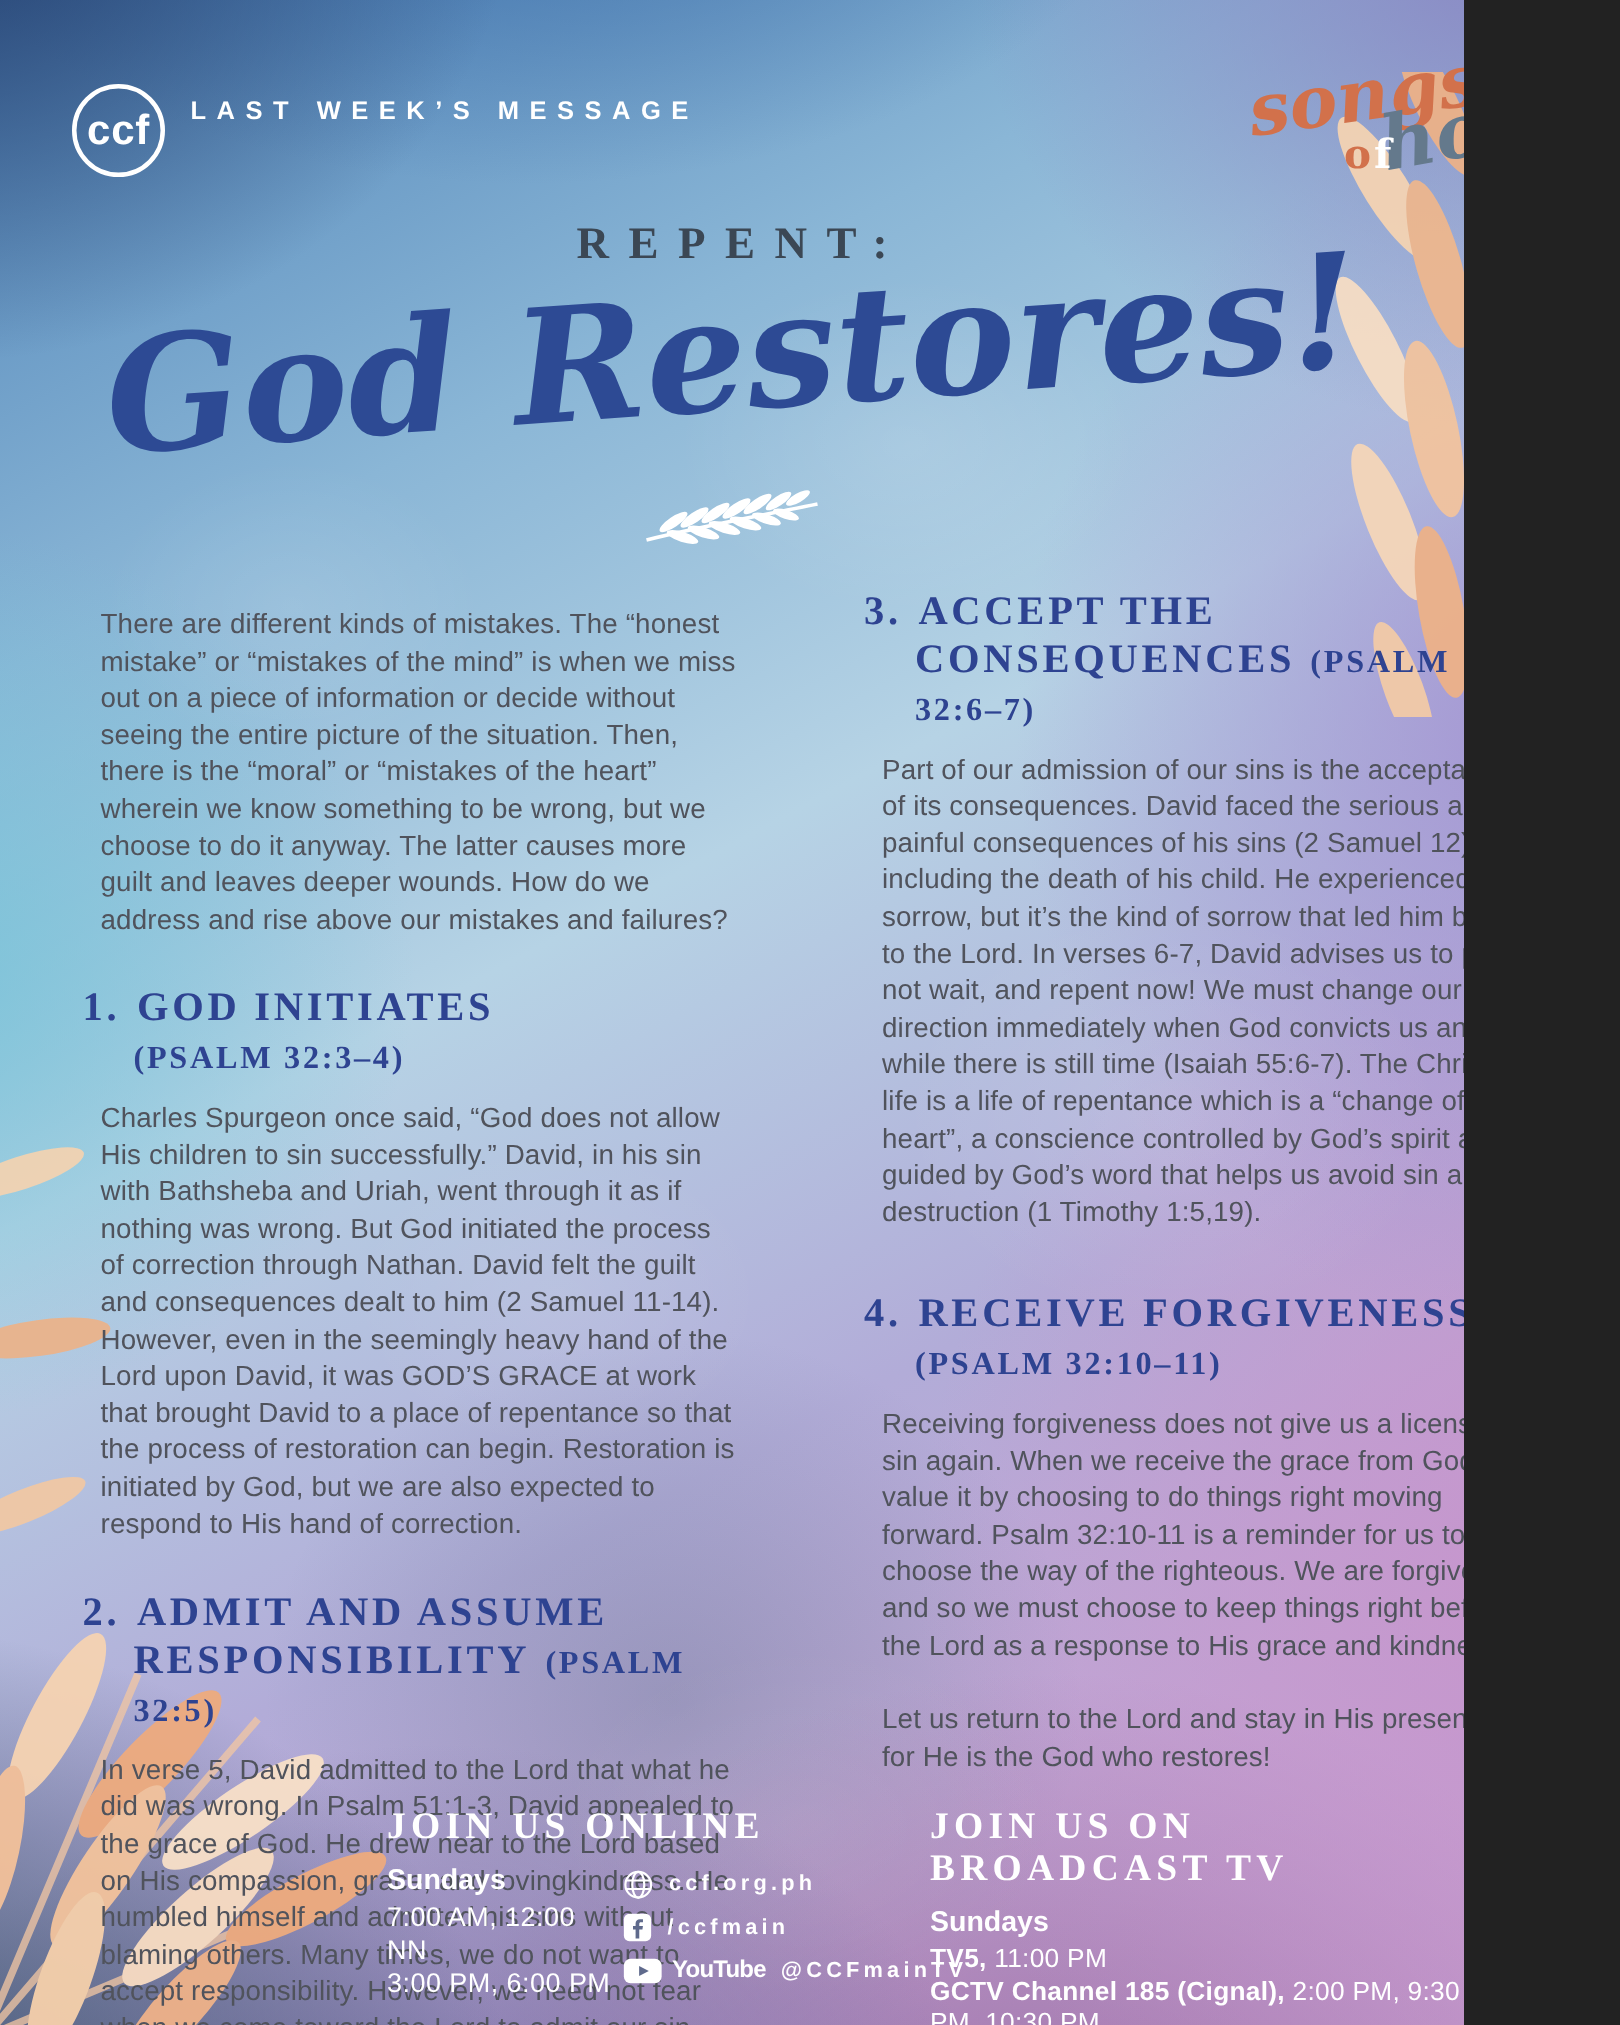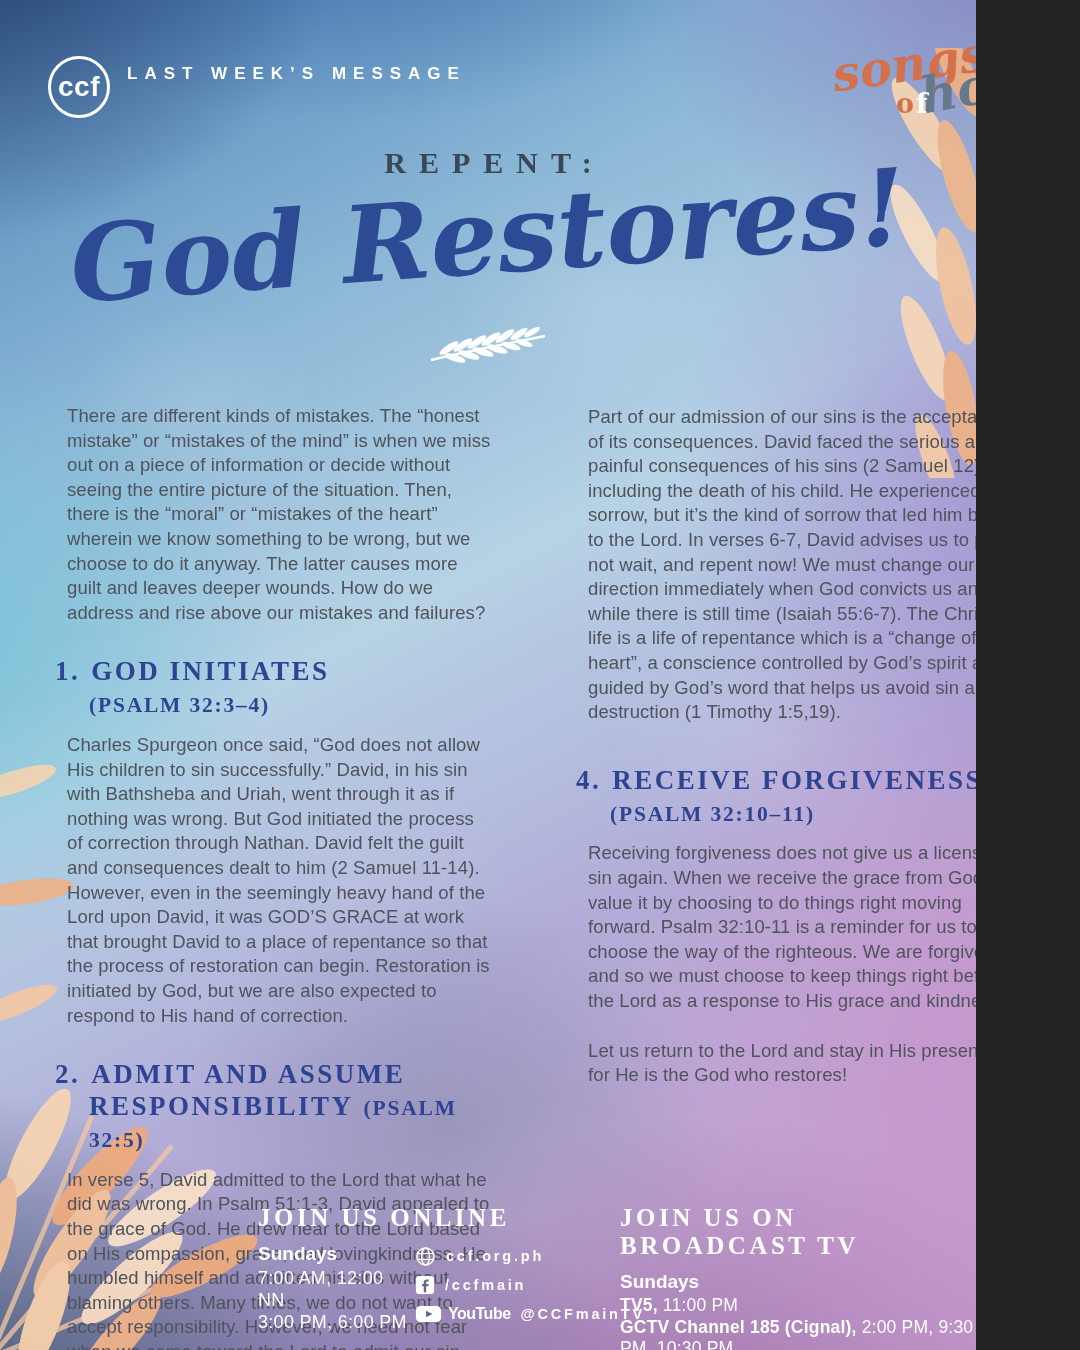--- a/index.html
+++ b/index.html
@@ -171,20 +171,24 @@
       <div class="sec-head">
         <div class="hl1"><span class="num">2.</span><span>ADMIT AND ASSUME</span></div>
         <div class="hl2"><span class="l2m">RESPONSIBILITY</span><span class="ref">(PSALM 32:5)</span></div>
       </div>
       <p class="body-p">In verse 5, David admitted to the Lord that what he did was wrong. In Psalm 51:1-3, David appealed to the grace of God. He drew near to the Lord based on His compassion, grace, and lovingkindness. He humbled himself and admitted his sins without blaming others. Many times, we do not want to accept responsibility. However, we need not fear when we come toward the Lord to admit our sin. He is willing to forgive us.</p>
     </section>
   </div>
 
   <div class="col col-right">
     <section class="sec">
+      <div class="sec-head">
+        <div class="hl1"><span class="num">3.</span><span>ACCEPT THE</span></div>
+        <div class="hl2"><span class="l2m">CONSEQUENCES</span><span class="ref">(PSALM 32:6–7)</span></div>
+      </div>
       <p class="body-p">Part of our admission of our sins is the acceptance of its consequences. David faced the serious and painful consequences of his sins (2 Samuel 12), including the death of his child. He experienced sorrow, but it’s the kind of sorrow that led him back to the Lord. In verses 6-7, David advises us to pray, not wait, and repent now! We must change our direction immediately when God convicts us and while there is still time (Isaiah 55:6-7). The Christian life is a life of repentance which is a “change of heart”, a conscience controlled by God’s spirit and guided by God’s word that helps us avoid sin and destruction (1 Timothy 1:5,19).</p>
     </section>
 
     <section class="sec" style="margin-top:40px;">
       <div class="sec-head">
         <div class="hl1"><span class="num">4.</span><span>RECEIVE FORGIVENESS</span></div>
         <div class="hl2"><span class="l2m"></span><span class="ref">(PSALM 32:10–11)</span></div>
       </div>
       <p class="body-p">Receiving forgiveness does not give us a license to sin again. When we receive the grace from God, we value it by choosing to do things right moving forward. Psalm 32:10-11 is a reminder for us to choose the way of the righteous. We are forgiven, and so we must choose to keep things right before the Lord as a response to His grace and kindness.</p>
     </section>

